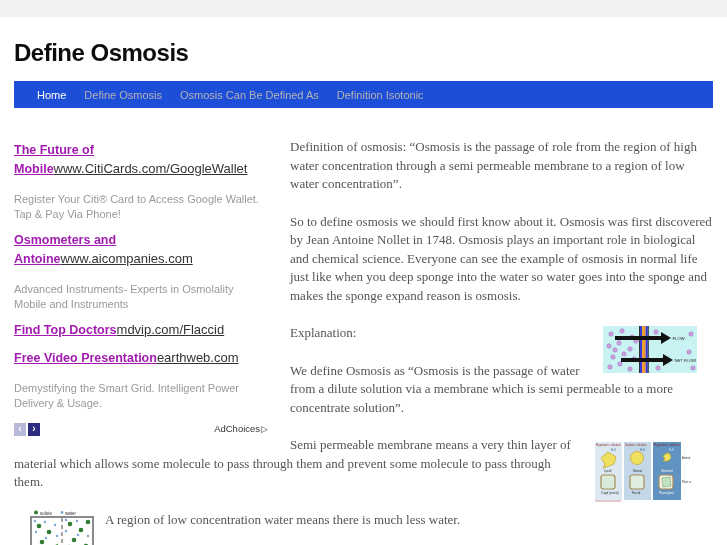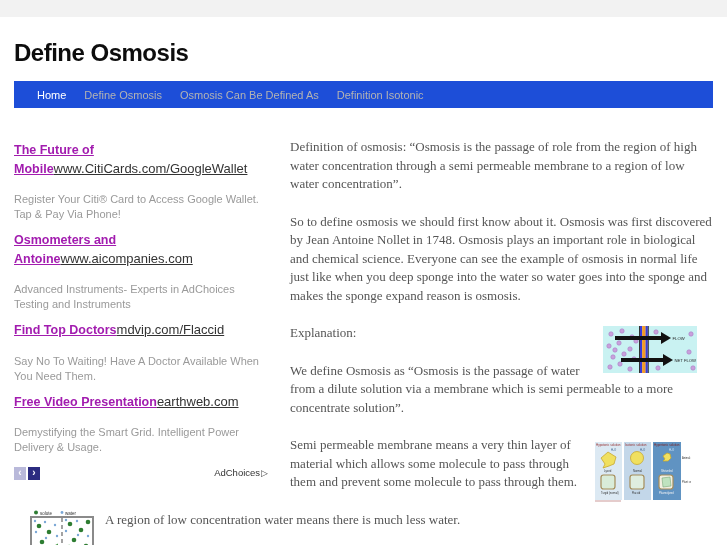--- a/index.html
+++ b/index.html
@@ -82,25 +82,24 @@
 
   <div class="content">
 
     <aside class="sidebar">
       <div class="ad">
         <span class="ad-title">The Future of Mobile</span><span class="ad-url">www.CitiCards.com/GoogleWallet</span>
         <div class="ad-desc">Register Your Citi® Card to Access Google Wallet. Tap &amp; Pay Via Phone!</div>
       </div>
       <div class="ad">
         <span class="ad-title">Osmometers and Antoine</span><span class="ad-url">www.aicompanies.com</span>
-        <div class="ad-desc">Advanced Instruments- Experts in AdChoices Testing and Instruments</div>
+        <div class="ad-desc">Advanced Instruments- Experts in Osmolality Mobile and Instruments</div>
       </div>
       <div class="ad">
         <span class="ad-title">Find Top Doctors</span><span class="ad-url">mdvip.com/Flaccid</span>
-        <div class="ad-desc">Say No To Waiting! Have A Doctor Available When You Need Them.</div>
       </div>
       <div class="ad">
         <span class="ad-title">Free Video Presentation</span><span class="ad-url">earthweb.com</span>
         <div class="ad-desc">Demystifying the Smart Grid. Intelligent Power Delivery &amp; Usage.</div>
       </div>
       <div class="carousel">
         <span class="car-btn car-prev">
             <span>‹</span>
           </span>
         <span class="car-btn car-next">

